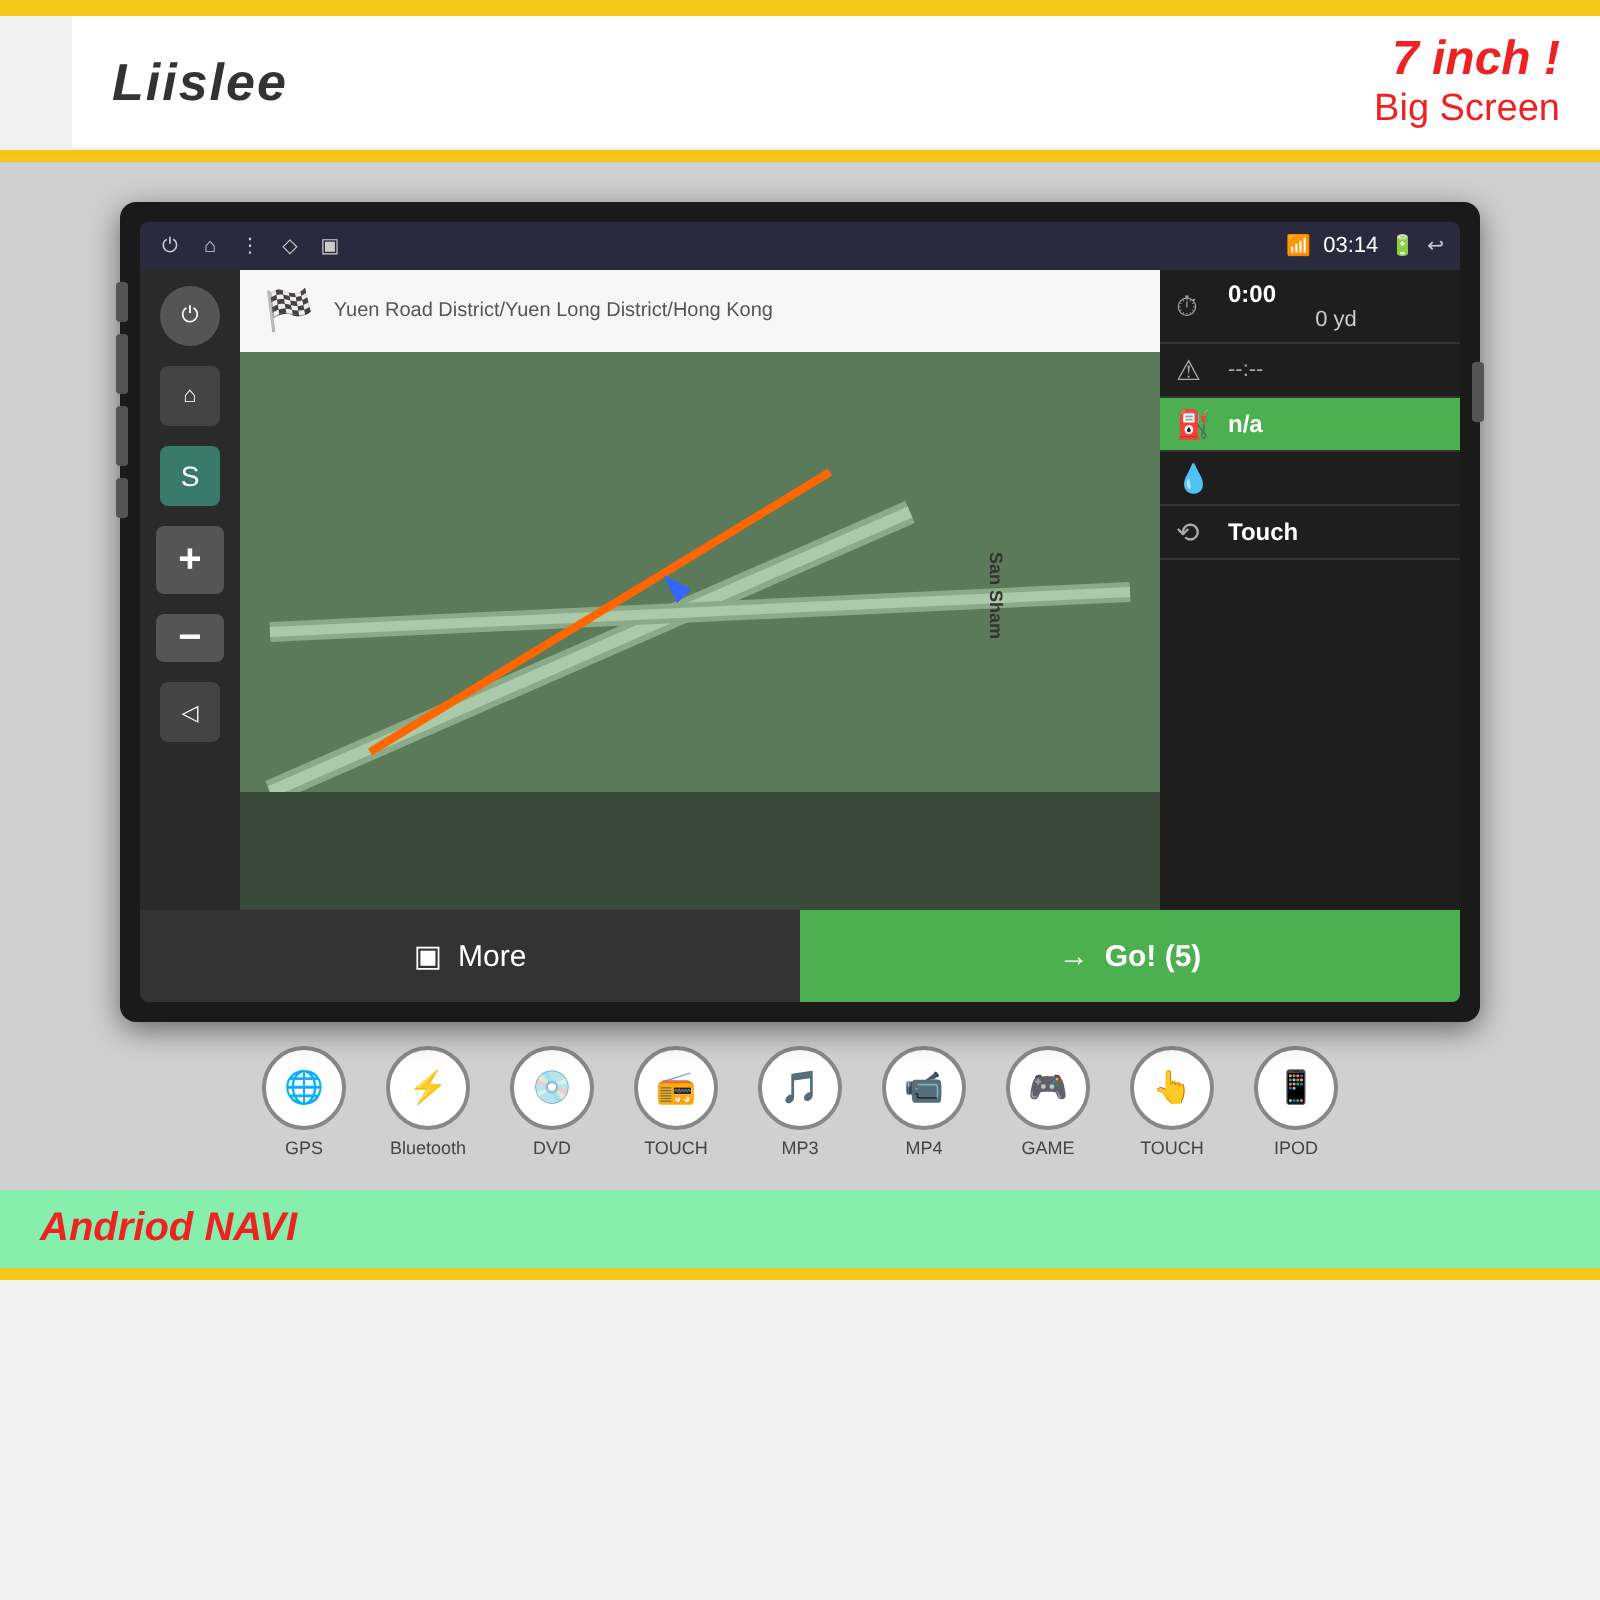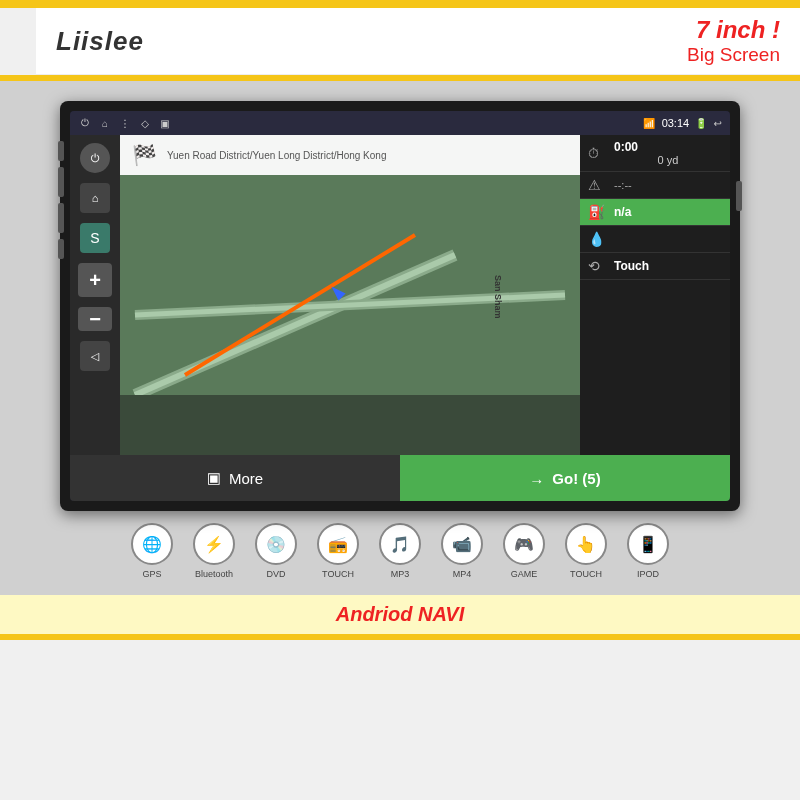--- a/index.html
+++ b/index.html
@@ -348,23 +348,23 @@
       background: white;
     }
     .strip-icon-label {
       font-size: 9px;
       color: #444;
       text-align: center;
     }
 
     
     .bottom-text {
-      background: #fef9c3;
+      background: #86efac;
       padding: 8px 20px;
-      text-align: center;
+      text-align: left;
     }
     .android-navi {
       font-size: 20px;
       color: #e22;
       font-weight: bold;
       font-style: italic;
     }
     .capacitive-text {
       font-size: 13px;
       color: #555;

